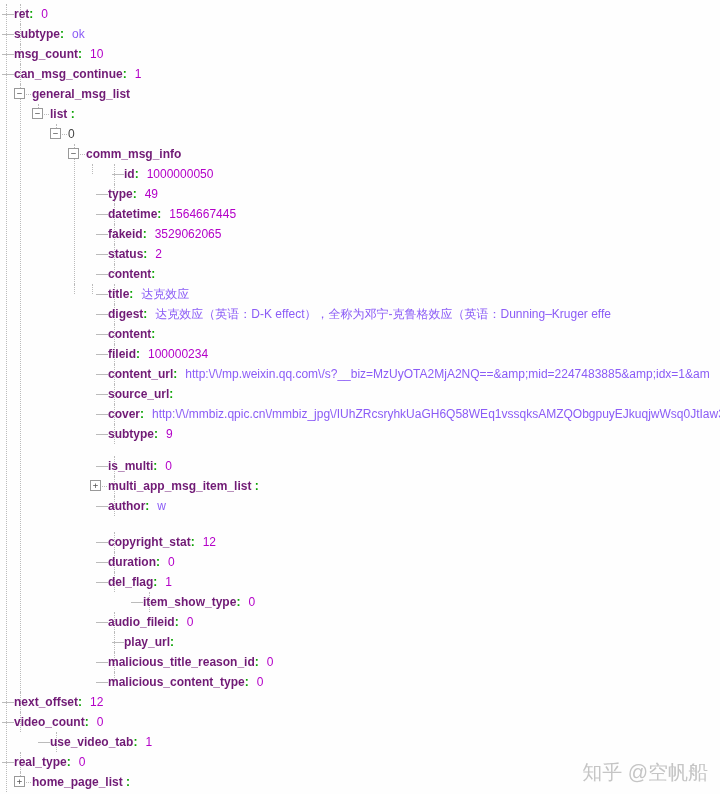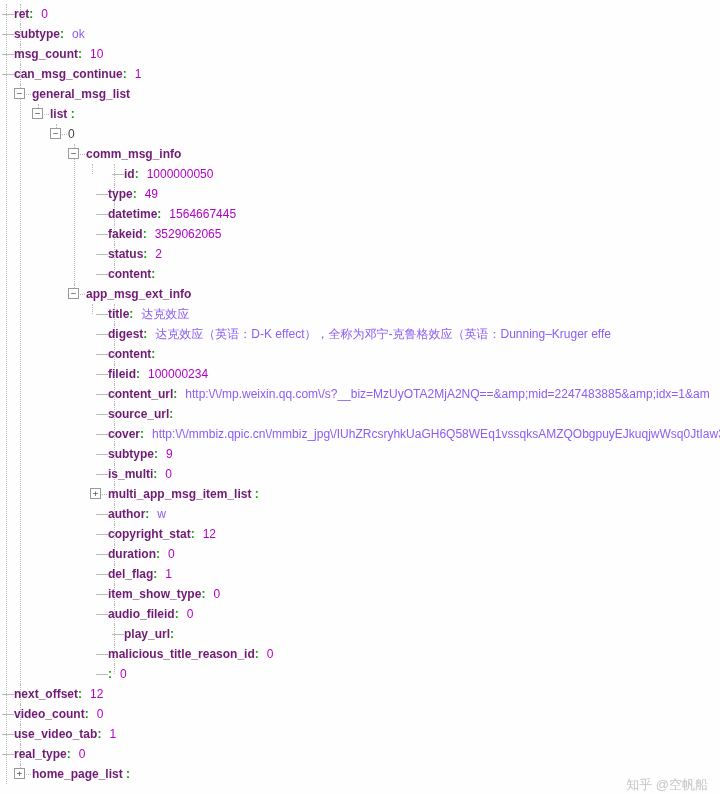--- a/index.html
+++ b/index.html
@@ -74,23 +74,23 @@
     .colon {
       color: #0aa200;
       font-weight: bold;
       margin-right: 8px;
     }
     .v-num { color: #b400c8; font-weight: normal; }
     .v-str { color: #8b5cf6; }
     .watermark {
       position: fixed;
       right: 12px;
-      bottom: 0;
+      bottom: 7px;
       color: rgba(150,150,150,0.55);
-      font-size: 13px;
+      font-size: 20px;
       font-family: sans-serif;
       pointer-events: none;
     }
   </style>
 </head>
 <body>
 
 <div class="node" style="padding-left:14px;">
 
   <div id="root-leaves">
@@ -198,24 +198,20 @@
                   <span class="elbw"></span>
                   <span class="key">content</span>
                   <span class="colon"> :</span>
                   <span class="v-str"></span>
                 </div>
               </div>
             </div>
         </div>
 
         <div class="node last-child">
-          <div class="row">
-            <span class="tog"></span>
-            <span class="key">app_msg_ext_info</span>
-          </div>
           <div class="node last-child" id="app-leaves" style="padding-left:22px;">
             <div id="app-head">
                 <div class="node" style="padding-left: 0px;">
                   <div class="row">
                     <span class="elbw"></span>
                     <span class="key">title</span>
                     <span class="colon"> :</span>
                     <span class="v-str">达克效应</span>
                   </div>
                 </div>
@@ -268,21 +264,21 @@
                   </div>
                 </div>
                 <div class="node" style="padding-left: 0px;">
                   <div class="row">
                     <span class="elbw"></span>
                     <span class="key">subtype</span>
                     <span class="colon"> :</span>
                     <span class="v-num">9</span>
                   </div>
                 </div>
-                <div class="node" style="padding-left: 0px;">
+                <div class="node" style="padding-left: 0px; margin-top: 12px;">
                   <div class="row">
                     <span class="elbw"></span>
                     <span class="key">is_multi</span>
                     <span class="colon"> :</span>
                     <span class="v-num">0</span>
                   </div>
                 </div>
               </div>
 
             <div class="node" style="padding-left:0;">
@@ -294,21 +290,21 @@
             </div>
             <div id="app-tail">
                 <div class="node" style="padding-left: 0px;">
                   <div class="row">
                     <span class="elbw"></span>
                     <span class="key">author</span>
                     <span class="colon"> :</span>
                     <span class="v-str">w</span>
                   </div>
                 </div>
-                <div class="node" style="padding-left: 0px;">
+                <div class="node" style="padding-left: 0px; margin-top: 16px;">
                   <div class="row">
                     <span class="elbw"></span>
                     <span class="key">copyright_stat</span>
                     <span class="colon"> :</span>
                     <span class="v-num">12</span>
                   </div>
                 </div>
                 <div class="node" style="padding-left: 0px;">
                   <div class="row">
                     <span class="elbw"></span>
@@ -318,21 +314,21 @@
                   </div>
                 </div>
                 <div class="node" style="padding-left: 0px;">
                   <div class="row">
                     <span class="elbw"></span>
                     <span class="key">del_flag</span>
                     <span class="colon"> :</span>
                     <span class="v-num">1</span>
                   </div>
                 </div>
-                <div class="node" style="padding-left: 0px;">
+                <div class="node" style="padding-left: 0px; margin-left: 35px;">
                   <div class="row">
                     <span class="elbw"></span>
                     <span class="key">item_show_type</span>
                     <span class="colon"> :</span>
                     <span class="v-num">0</span>
                   </div>
                 </div>
                 <div class="node" style="padding-left: 0px;">
                   <div class="row">
                     <span class="elbw"></span>
@@ -353,20 +349,21 @@
                   <div class="row">
                     <span class="elbw"></span>
                     <span class="key">malicious_title_reason_id</span>
                     <span class="colon"> :</span>
                     <span class="v-num">0</span>
                   </div>
                 </div>
                 <div class="node last-child" style="padding-left: 0px;">
                   <div class="row">
                     <span class="elbw"></span>
+                    <span class="key">malicious_content_type</span>
                     <span class="colon"> :</span>
                     <span class="v-num">0</span>
                   </div>
                 </div>
               </div>
           </div>
         </div>
       </div>
     </div>
   </div>
@@ -381,21 +378,21 @@
         </div>
       </div>
       <div class="node" style="padding-left: 0px;">
         <div class="row">
           <span class="elbw"></span>
           <span class="key">video_count</span>
           <span class="colon"> :</span>
           <span class="v-num">0</span>
         </div>
       </div>
-      <div class="node" style="padding-left: 0px;">
+      <div class="node" style="padding-left: 0px; margin-left: 36px;">
         <div class="row">
           <span class="elbw"></span>
           <span class="key">use_video_tab</span>
           <span class="colon"> :</span>
           <span class="v-num">1</span>
         </div>
       </div>
       <div class="node" style="padding-left: 0px;">
         <div class="row">
           <span class="elbw"></span>

